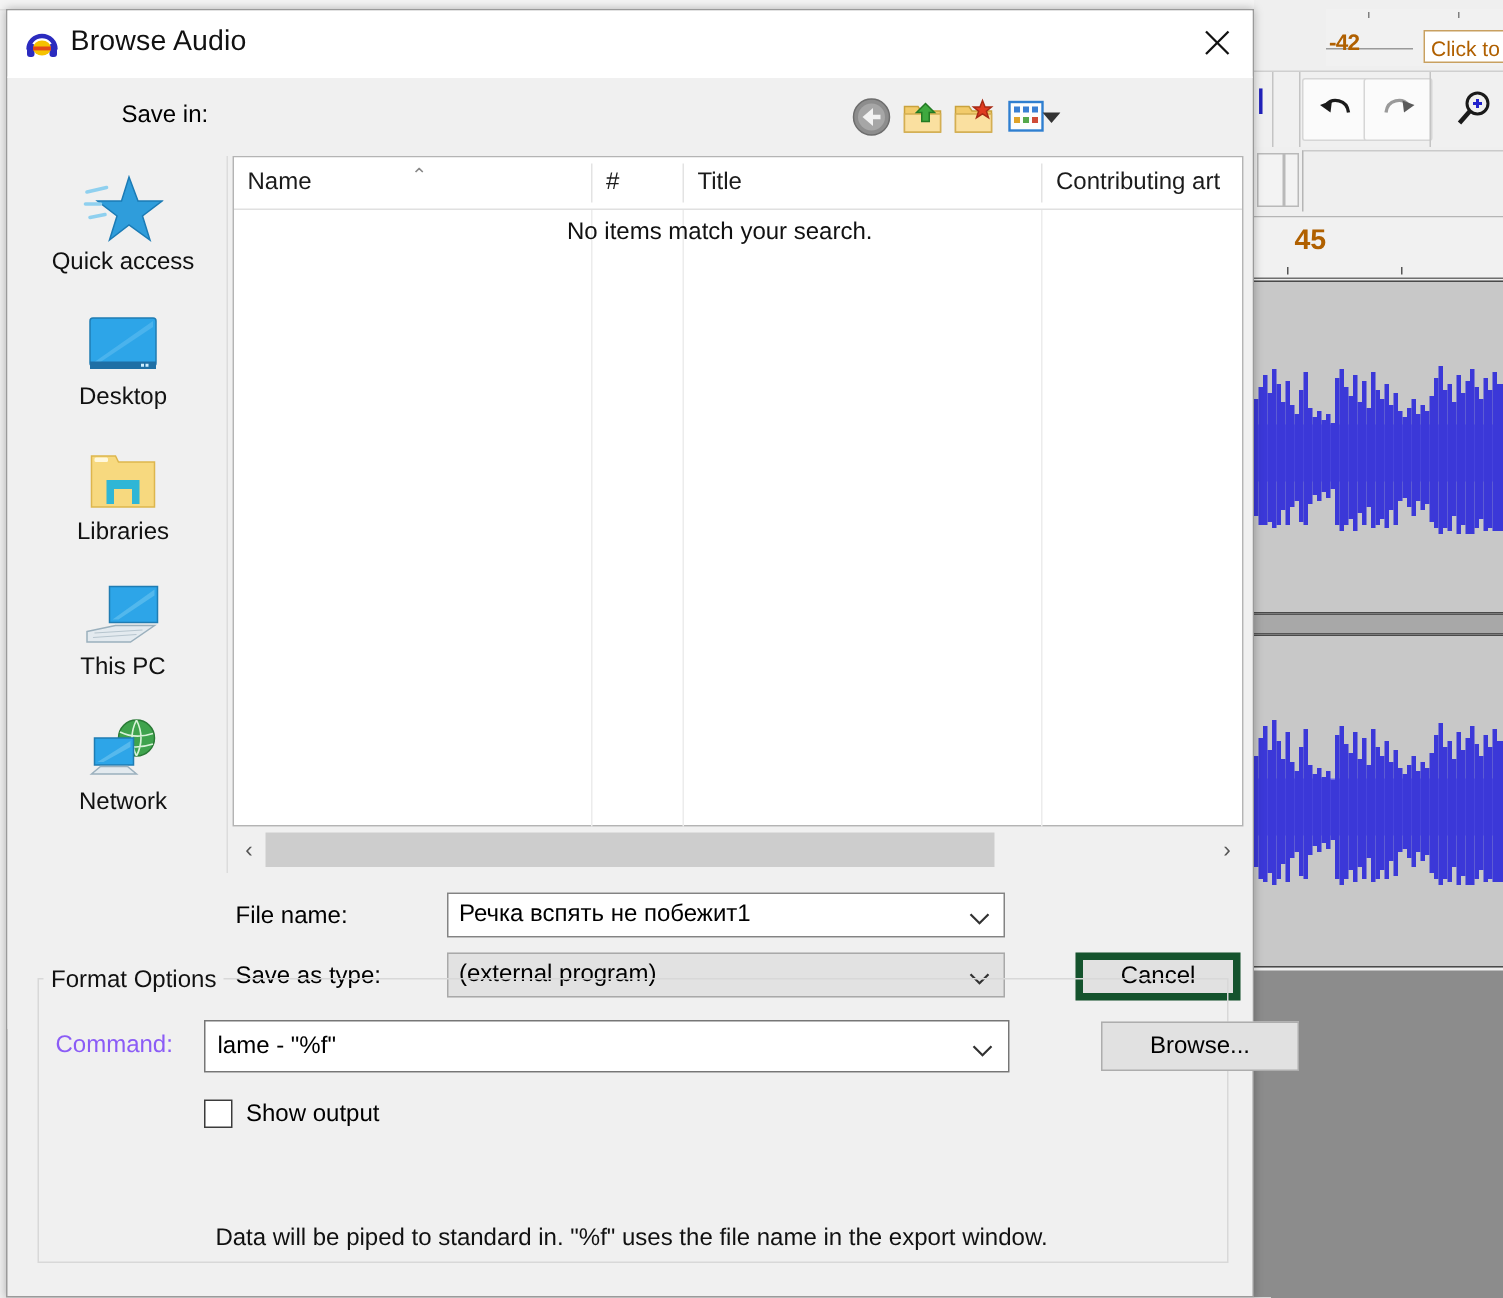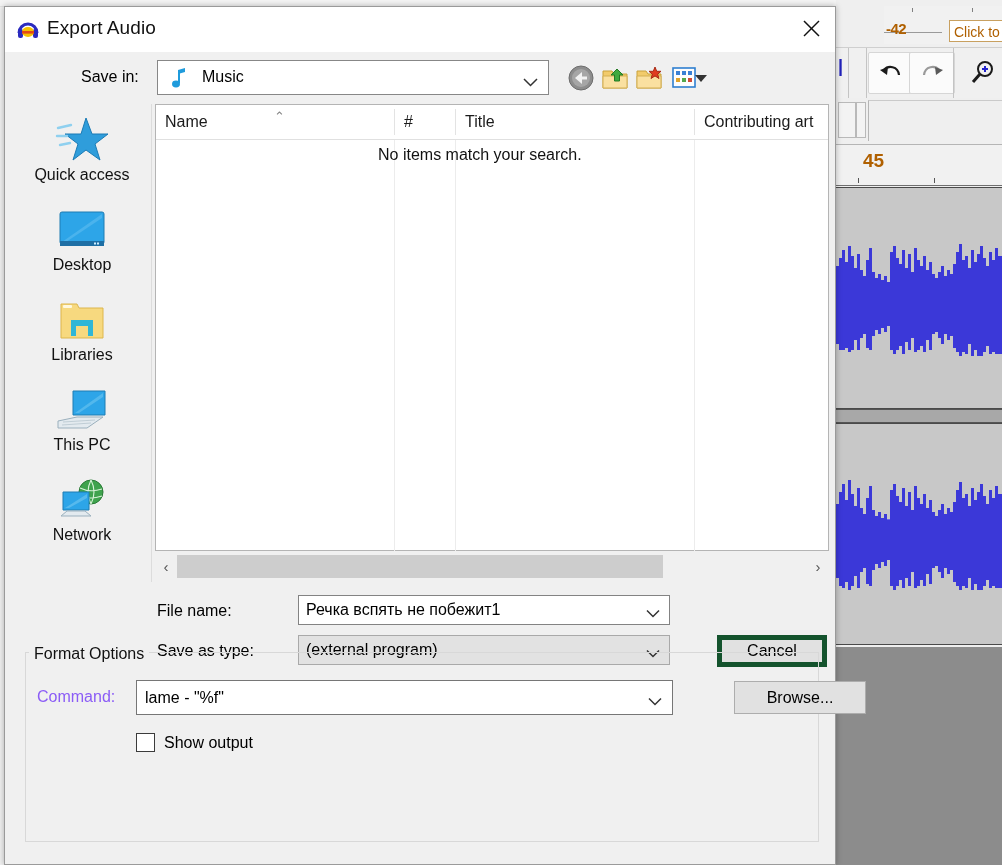--- a/index.html
+++ b/index.html
@@ -308,46 +308,31 @@
   <div class="titlebar">
     <span class="title-icon">
       <svg width="22" height="20" viewBox="0 0 22 20">
         <path d="M2 14 A9 9 0 0 1 20 14" fill="none" stroke="#2b2bbf" stroke-width="3"></path>
         <rect x="1" y="10" width="5" height="9" rx="2" fill="#2b2bbf"></rect>
         <rect x="16" y="10" width="5" height="9" rx="2" fill="#2b2bbf"></rect>
         <ellipse cx="11" cy="13" rx="6" ry="5" fill="#f5c200"></ellipse>
         <rect x="5" y="12" width="12" height="2.6" fill="#e34a18"></rect>
       </svg>
     </span>
-    <span class="title-text">Export Audio</span>
+    <span class="title-text">Browse Audio</span>
     <span class="close-btn">
       <svg width="19" height="19" viewBox="0 0 19 19">
         <line x1="2" y1="2" x2="17" y2="17" stroke="#111" stroke-width="1.5"></line>
         <line x1="17" y1="2" x2="2" y2="17" stroke="#111" stroke-width="1.5"></line>
       </svg>
     </span>
   </div>
 
   <div class="toprow">
     <span class="savein-label">Save in:</span>
-    <div class="savein-combo">
-      <span class="ic">
-        <svg width="20" height="21" viewBox="0 0 20 21">
-          <path d="M8 2 L15 0 L15 4 L8 6 Z" fill="#1f9bdc"></path>
-          <rect x="8" y="2" width="2" height="13" fill="#1f9bdc"></rect>
-          <ellipse cx="6" cy="16" rx="4" ry="3.4" fill="#1f9bdc"></ellipse>
-        </svg>
-      </span>
-      <span class="txt">Music</span>
-      <span class="chev">
-        <svg width="15" height="10" viewBox="0 0 15 10">
-            <polyline points="1,2 7.5,8.5 14,2" fill="none" stroke="#333" stroke-width="1.5"></polyline>
-          </svg>
-      </span>
-    </div>
 
     <div class="nav-icons">
       <span class="nav-btn" style="left:0">
         <svg width="28" height="28" viewBox="0 0 28 28">
           <circle cx="14" cy="14" r="12" fill="#8d8d8d" stroke="#6d6d6d"></circle>
           <circle cx="14" cy="14" r="9" fill="#a6a6a6"></circle>
           <polygon points="15,8 8,14 15,20" fill="#f2f2f2"></polygon>
           <rect x="13" y="12.5" width="7" height="3" fill="#f2f2f2"></rect>
         </svg>
       </span>
@@ -514,13 +499,14 @@
       <svg width="14" height="9" viewBox="0 0 14 9">
           <polyline points="1,1.5 7,7.5 13,1.5" fill="none" stroke="#333" stroke-width="1.5"></polyline>
         </svg>
     </span>
   </div>
   <div class="browse-btn">Browse...</div>
   <div class="chk-wrap">
     <span class="chk-box"></span>
     <span class="chk-lab">Show output</span>
   </div>
+  <div class="hint">Data will be piped to standard in. "%f" uses the file name in the export window.</div>
 </div>
 
 </body></html>

